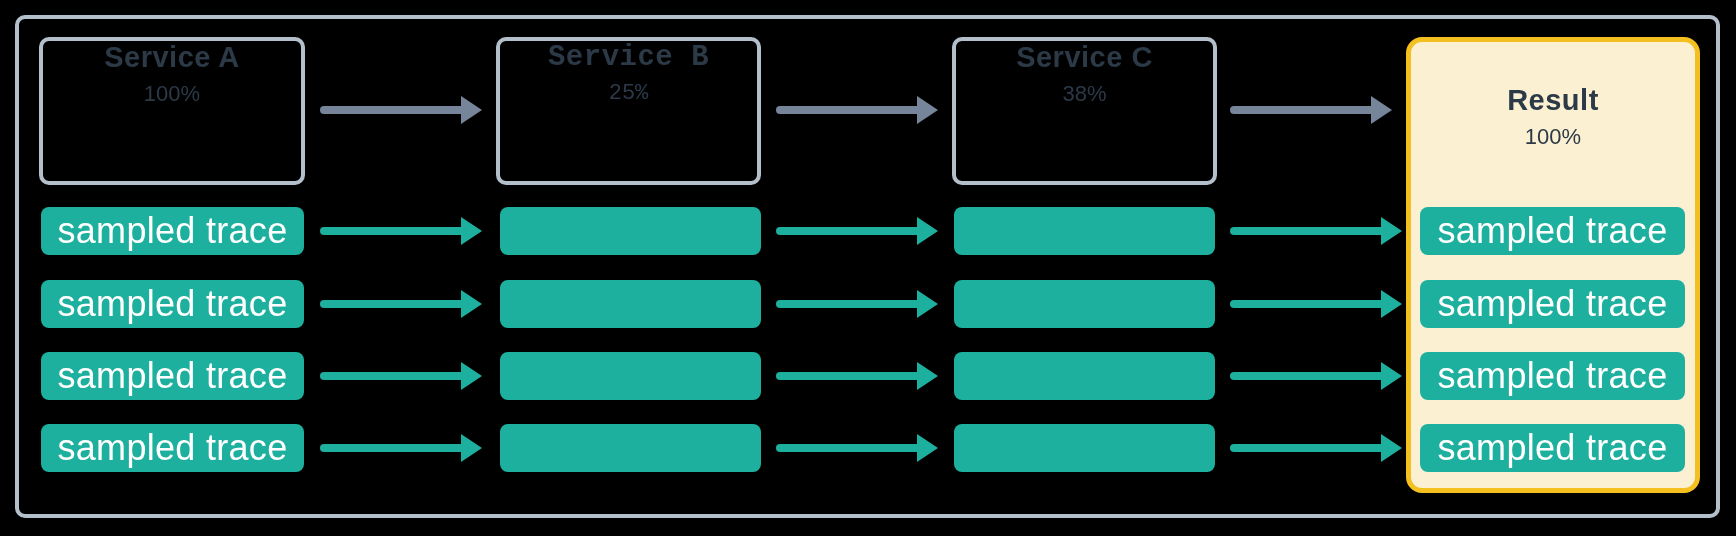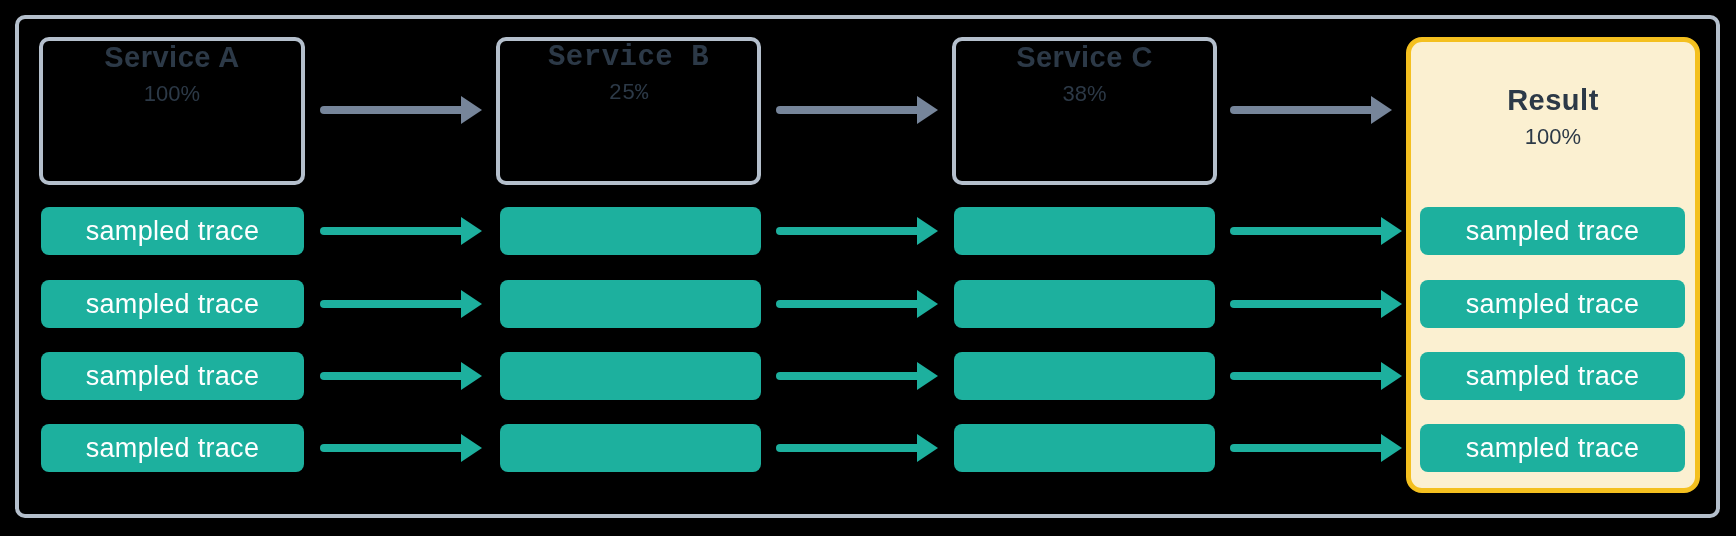--- a/index.html
+++ b/index.html
@@ -75,21 +75,21 @@
     position: absolute;
     height: 48px;
     background: var(--teal);
     border-radius: 8px;
     display: flex;
     align-items: center;
     justify-content: center;
   }
   .trace-box span {
     color: var(--trace-text);
-    font-size: 27px;
+    font-size: 36px;
     font-weight: 500;
     letter-spacing: 0.3px;
   }
 
   .arrow {
     position: absolute;
     height: 28px;
   }
   .arrow .shaft {
     position: absolute;

